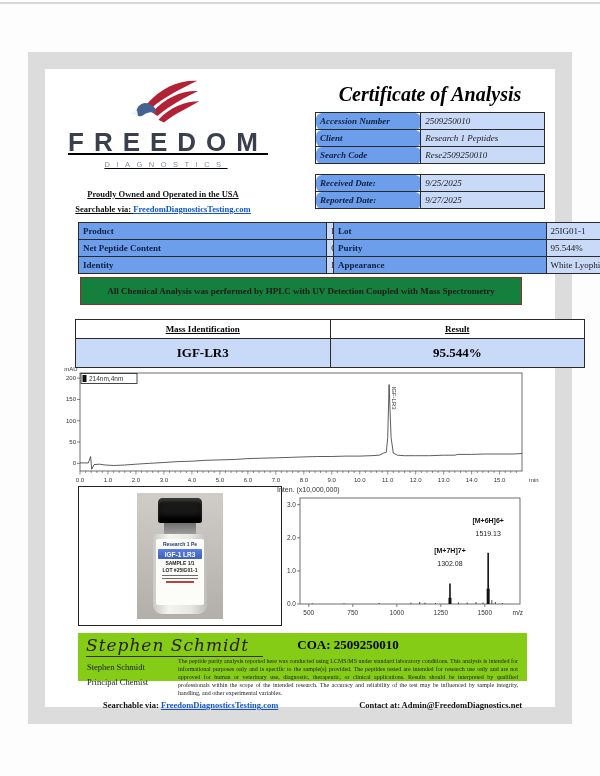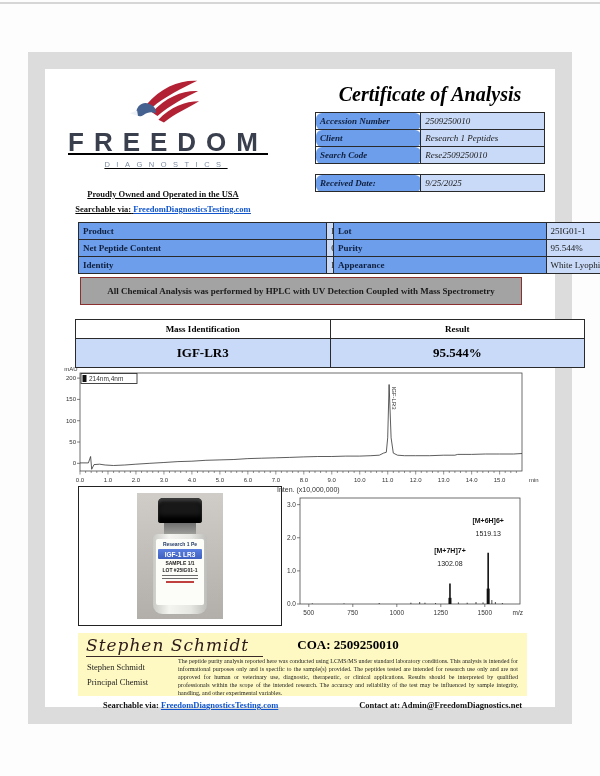--- a/index.html
+++ b/index.html
@@ -25,27 +25,27 @@
   td.lbl{background:#6d9eeb;font-weight:bold;color:#0f1f3d;}
   td.val{background:#c9daf8;color:#1a1a1a;}
   .dates{margin-top:10px;}
   .c40{width:42%;border-radius:6px;}
 
   
   .ptable{position:absolute;top:153px;left:33px;width:194px;}
   .ltable{position:absolute;top:153px;left:288px;width:196px;}
 
   
-  .banner{position:absolute;left:35px;top:208px;width:440px;height:26px;background:#a3a3a3;border:1.5px solid #8b3030;
+  .banner{position:absolute;left:35px;top:208px;width:440px;height:26px;background:#15803d;border:1.5px solid #8b3030;
           display:flex;align-items:center;justify-content:center;font-size:9px;font-weight:bold;color:#1a1a1a;text-align:center;}
 
   
   .mass{position:absolute;left:30px;top:250px;width:450px;}
   .mass td{border:1px solid #2a2a2a;width:50%;text-align:center;}
-  .mass .hd{font-size:9px;font-weight:bold;background:#fff;padding:3px 0;color:#000;}
+  .mass .hd{font-size:9px;font-weight:bold;background:#fff;padding:3px 0;color:#000;text-decoration:underline;}
   .mass .big{font-size:13px;font-weight:bold;background:#c9daf8;padding:6px 0;color:#000;}
 
   
   .chrom{position:absolute;left:0px;top:296px;width:496px;height:127px;}
   .msplot{position:absolute;left:230px;top:415px;width:250px;height:134px;}
 
   
   .photo-frame{position:absolute;left:33px;top:417px;width:202px;height:138px;border:1.5px solid #222;background:#fff;
                display:flex;align-items:center;justify-content:center;}
   .photo{width:86px;height:126px;background:linear-gradient(#d0cdc9,#b2afab);display:flex;justify-content:center;overflow:hidden;}
@@ -54,21 +54,21 @@
   .neck{width:32px;height:11px;margin:0 auto;background:linear-gradient(#6f6f6f,#9d9d9a);}
   .vbody{width:54px;height:80px;margin:0 auto;background:linear-gradient(90deg,#c9c9c6,#f4f4f1 30%,#e6e6e2 70%,#bdbdb9);border-radius:5px 5px 9px 9px;position:relative;}
   .vlabel{position:absolute;left:3px;right:3px;top:5px;bottom:9px;background:#fcfcf9;border-radius:2px;text-align:center;overflow:hidden;}
   .vbrand{font-family:"Liberation Sans",sans-serif;font-size:5px;font-weight:bold;color:#233a66;padding-top:2px;white-space:nowrap;}
   .vband{margin:2px 2px 1px 2px;background:linear-gradient(#5a7fe0,#3e5fc0);color:#fff;font-family:"Liberation Sans",sans-serif;font-size:6.5px;font-weight:bold;padding:1.5px 0;border-radius:1px;white-space:nowrap;}
   .vline{font-family:"Liberation Sans",sans-serif;font-size:5px;font-weight:bold;color:#222;line-height:1.3;white-space:nowrap;}
   .fineline{height:1.5px;background:#6b6b6b;margin:1.5px 6px 0 6px;}
   .redline{height:1.5px;background:#c04040;margin:2px 10px 0 10px;}
 
   
-  .sigbox{position:absolute;left:33px;top:564px;width:449px;height:63px;background:#fef9c3;}
+  .sigbox{position:absolute;left:33px;top:564px;width:449px;height:48px;background:#84cc16;}
   .sig-script{position:absolute;left:8px;top:2px;font-family:"DejaVu Serif",serif;font-style:italic;font-size:17px;letter-spacing:1px;color:#2d1a1a;border-bottom:1.2px solid #3a2a2a;padding:0 14px 1px 0;white-space:nowrap;}
   .sig-name{position:absolute;left:9px;top:29px;font-size:8.5px;color:#1c1c1c;}
   .sig-role{position:absolute;left:9px;top:44px;font-size:8.5px;color:#1c1c1c;}
   .coa{position:absolute;left:120px;top:4px;width:300px;text-align:center;font-size:13px;font-weight:bold;color:#000;}
   .disclaimer{position:absolute;left:100px;top:25px;width:340px;font-size:6px;line-height:1.32;color:#1c1c1c;text-align:justify;margin:0;}
 
   
   .footline{position:absolute;left:0;top:631px;width:510px;display:flex;justify-content:space-between;font-size:8.5px;font-weight:bold;color:#111;}
   .footline .fl{margin-left:58px;}
   .footline .fr{margin-right:33px;}
@@ -114,20 +114,24 @@
           <td class="lbl c40">Search Code</td>
           <td class="val">Rese2509250010</td>
             </tr>
       </tbody>
         </table>
       <table class="tbl dates">
         <tbody>
             <tr>
           <td class="lbl c40">Received Date:</td>
           <td class="val">9/25/2025</td>
+            </tr>
+        <tr>
+          <td class="lbl c40">Reported Date:</td>
+          <td class="val">9/27/2025</td>
             </tr>
       </tbody>
         </table>
     </div>
 
     <table class="tbl ptable">
       <tbody>
           <tr>
         <td class="lbl" style="width:47%">Product</td>
         <td class="val">IGF-1 LR3 1mg</td>

